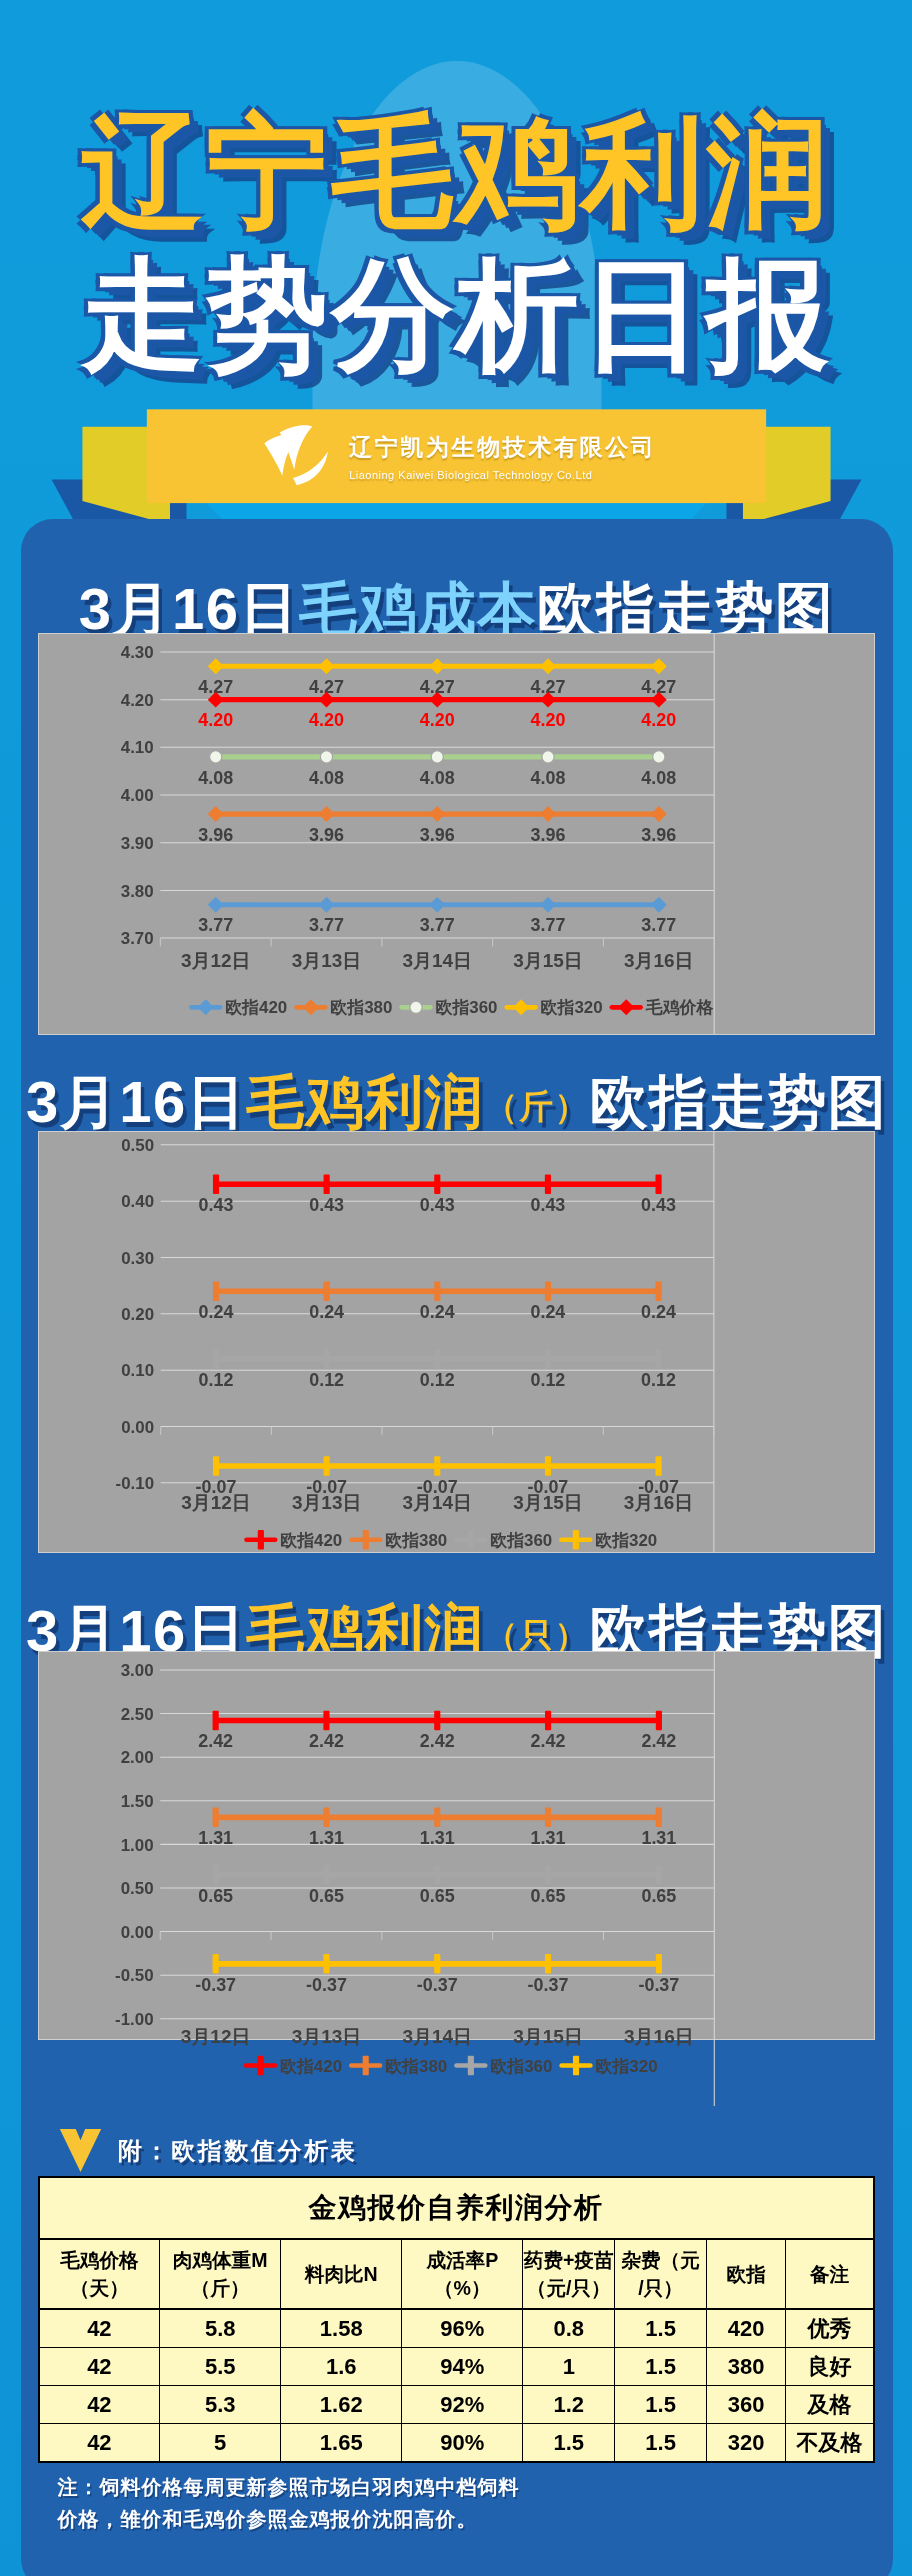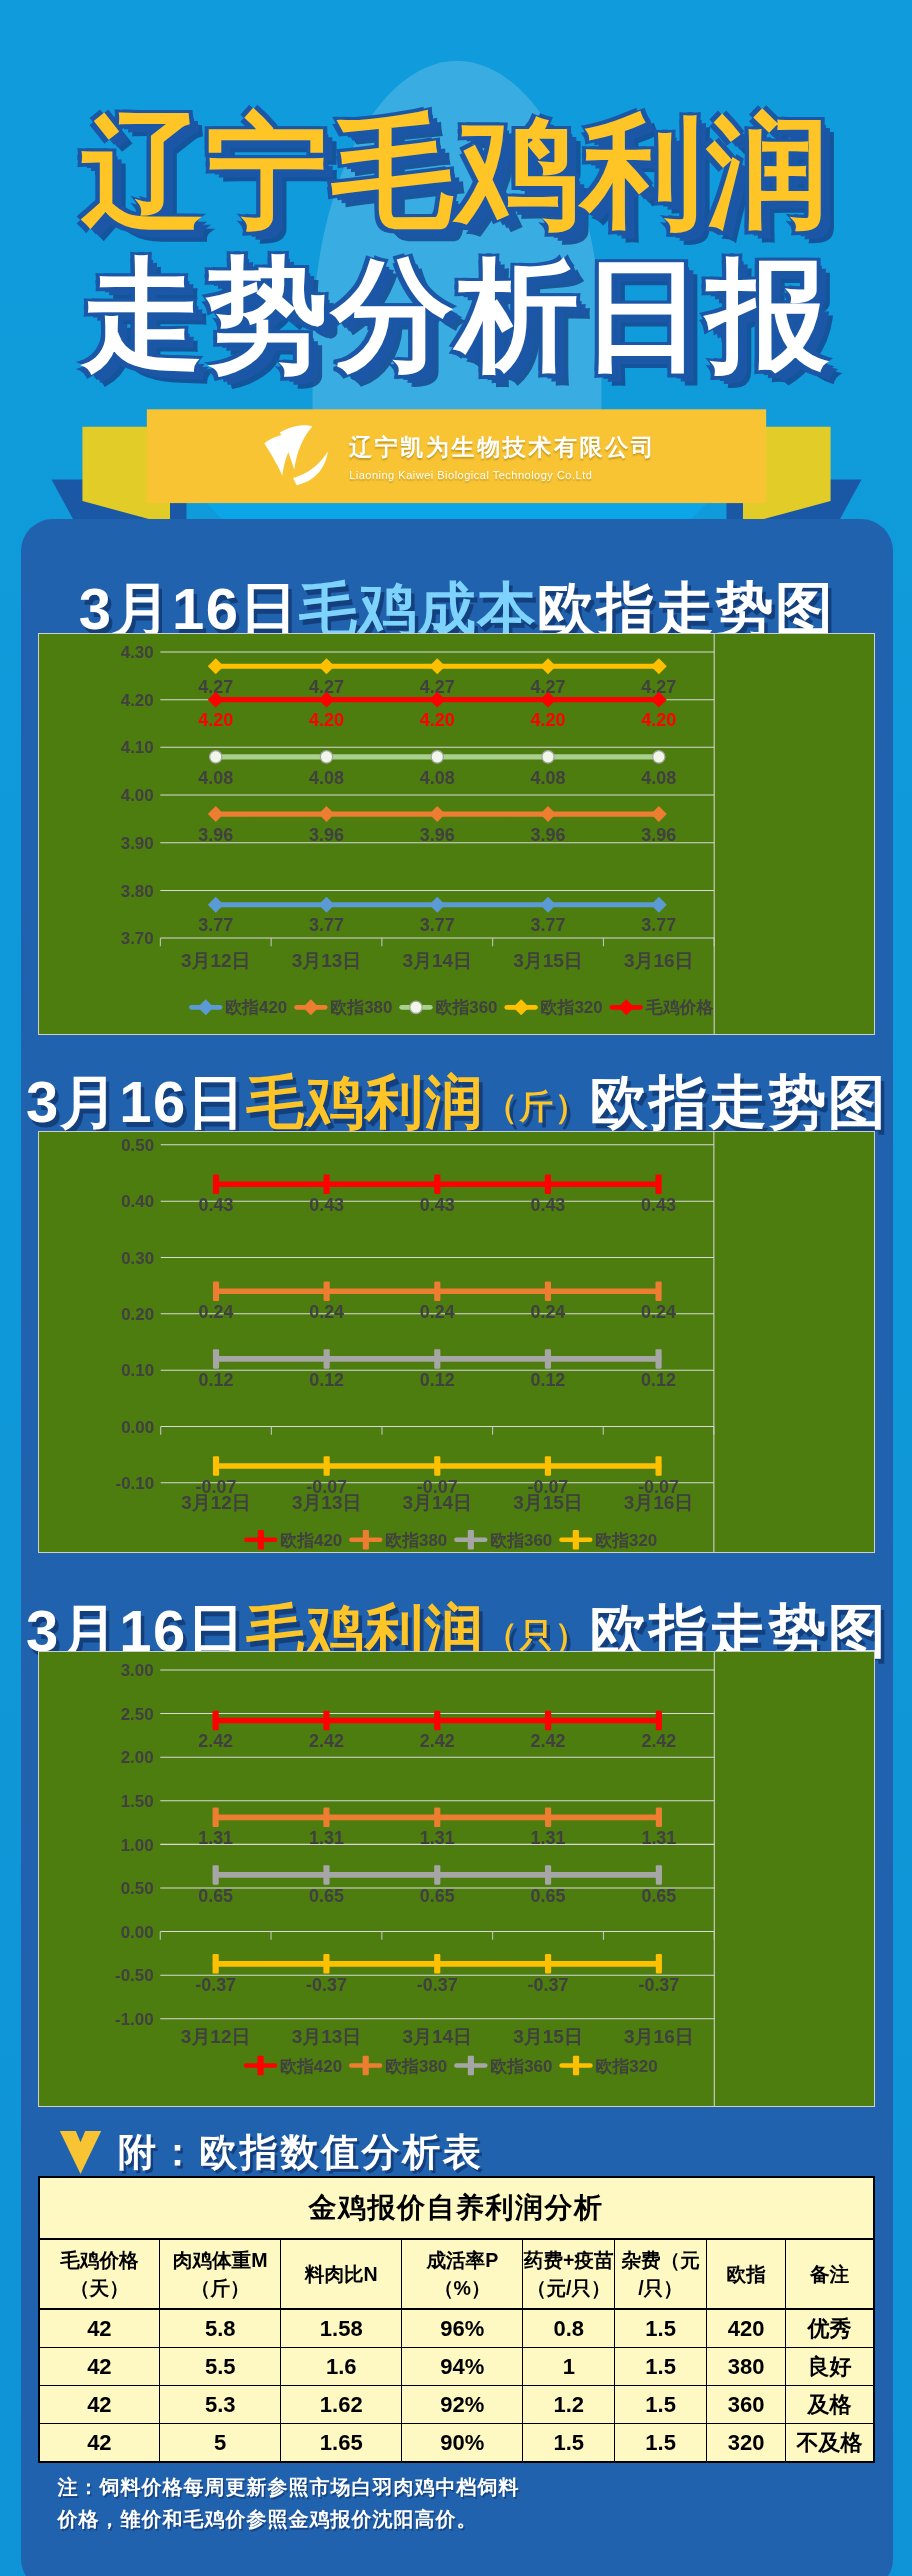--- a/index.html
+++ b/index.html
@@ -24,27 +24,27 @@
   .company{color:#fff;text-shadow:0 1.5px 1.5px rgba(130,95,0,.4);}
   .company .cn{font-size:23px;font-weight:bold;letter-spacing:2.6px;}
   .company .en{font-size:11px;margin-top:5.2px;letter-spacing:0.5px;}
   
   .panel{position:absolute;left:20.6px;top:519px;width:872px;height:2072px;
         background:#2162AE;border-radius:32px;z-index:2;}
   .section-title{position:absolute;width:100%;text-align:center;font-size:58px;font-weight:900;
         color:#fff;letter-spacing:1.5px;text-shadow:3.6px 4.6px 0 #143F7D;white-space:nowrap;}
   .section-title .unit{font-size:.58em;vertical-align:.12em;}
   #sec1{top:52px;} #sec2{top:545px;} #sec3{top:1074px;}
-  .chart-card{position:absolute;left:17px;width:837px;background:#4d7c0f;
+  .chart-card{position:absolute;left:17px;width:837px;background:#a3a3a3;
         border:1px solid #CFCFCF;box-sizing:border-box;}
-  #card1{top:114px;height:402px;} #card2{top:612px;height:422px;} #card3{top:1132px;height:456px;}
+  #card1{top:114px;height:402px;} #card2{top:612px;height:422px;} #card3{top:1132px;height:389px;}
   svg text{font-family:"Liberation Sans",sans-serif;}
   
   .attach{position:absolute;top:1608px;left:36px;display:flex;align-items:center;gap:14.4px;}
-  .attach-text{font-size:38px;font-weight:900;color:#fff;letter-spacing:2.6px;
+  .attach-text{font-size:24px;font-weight:900;color:#fff;letter-spacing:2.6px;
         text-shadow:2.6px 3.1px 0 #143F7D;}
   
   .an-table{position:absolute;top:1657px;left:17px;width:837px;border-collapse:collapse;
         background:#fef9c3;border:2.6px solid #000;table-layout:fixed;}
   .an-table td,.an-table th{border:1px solid #000;text-align:center;color:#000;font-weight:bold;padding:0;}
   .an-table .t-title{font-size:28px;height:60px;border-bottom:2.6px solid #000;letter-spacing:1.5px;}
   .an-table th{font-size:19.6px;height:68px;white-space:pre-line;line-height:1.45;border-bottom:2.6px solid #000;}
   .an-table tbody td{font-size:22px;height:37px;}
   .red{color:#FF0000;}
   .note{position:absolute;top:1952px;left:37px;width:809px;color:#fff;font-weight:900;

